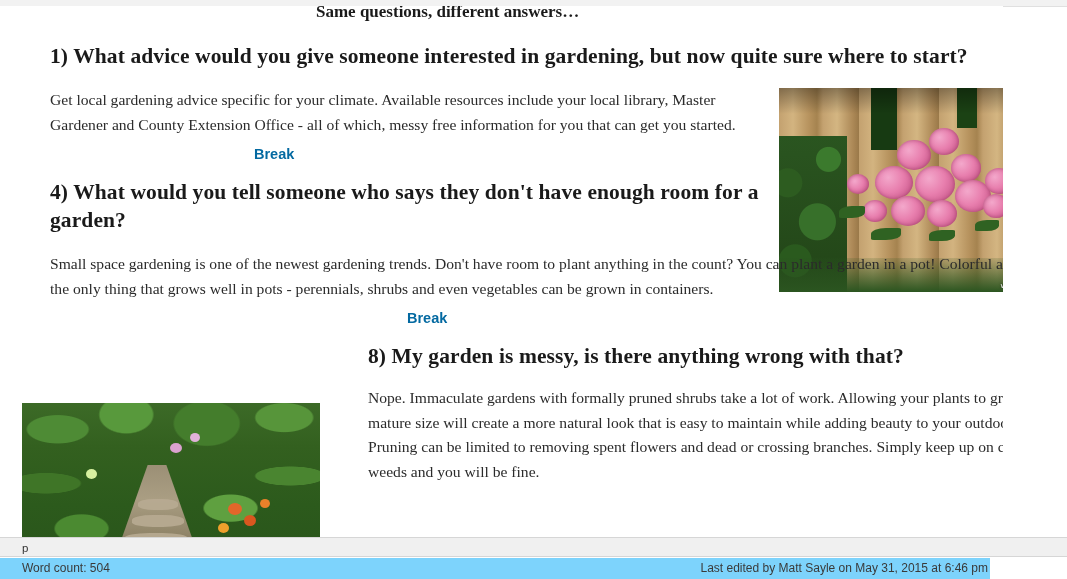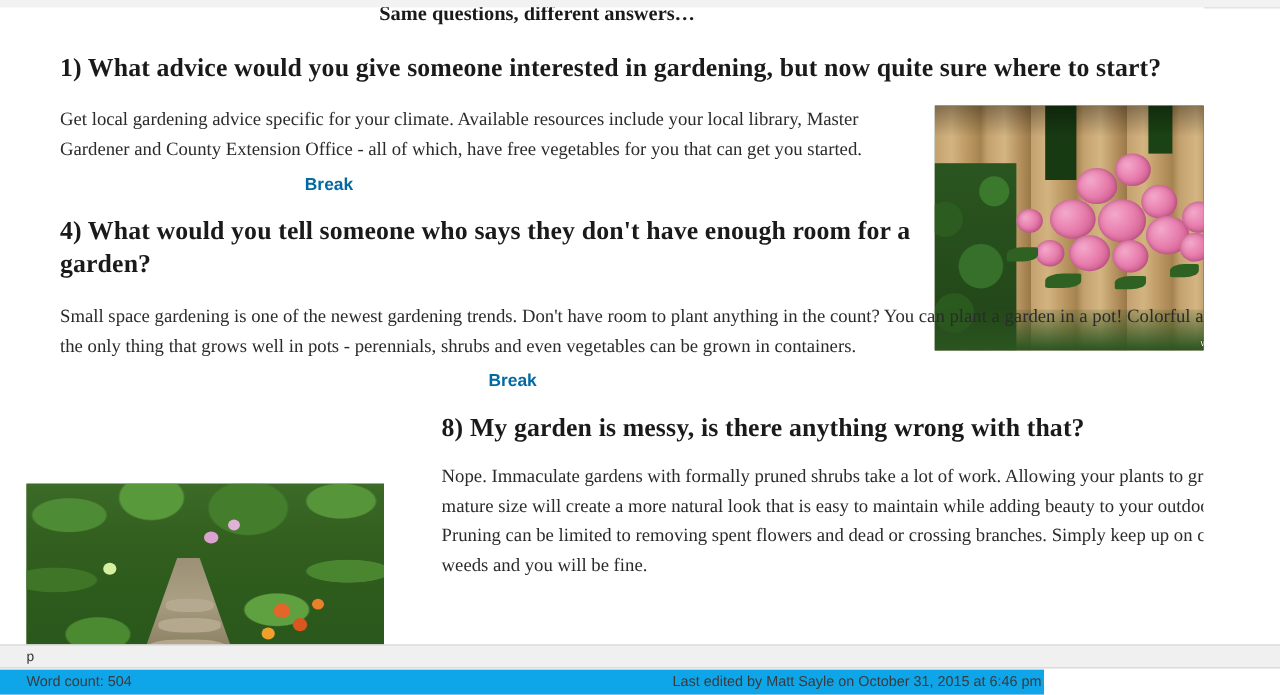--- a/index.html
+++ b/index.html
@@ -228,23 +228,23 @@
     font-family: "Liberation Sans", sans-serif;
     font-size: 11.5px;
     color: #333333;
     line-height: 20px;
     padding-left: 22px;
     box-sizing: border-box;
   }
   .statusbar {
     position: absolute;
     left: 0; top: 558px;
-    width: 870px;
+    width: 990px;
     height: 21px;
-    background: #0ea5e9;
+    background: #7dd3fc;
     font-family: "Liberation Sans", sans-serif;
     font-size: 12px;
     color: #3a3a3a;
     line-height: 21px;
   }
   .statusbar .wc {
     position: absolute; left: 22px; top: 0;
     white-space: nowrap;
   }
   .statusbar .edited {
@@ -309,35 +309,35 @@
     <div class="flower" style="left:238px; top:96px;  width:10px; height:9px;  background:#e8812a;"></div>
     <div class="flower" style="left:148px; top:40px;  width:12px; height:10px; background:#dba2cf;"></div>
     <div class="flower" style="left:168px; top:30px;  width:10px; height:9px;  background:#e0b2d8;"></div>
     <div class="flower" style="left:64px;  top:66px;  width:11px; height:10px; background:#d7f0a0;"></div>
   </div>
 
   <div class="content">
 
     <h2 class="q">1) What advice would you give someone interested in gardening, but now quite sure where to start?</h2>
 
-    <p class="body" style="width:724px;">Get local gardening advice specific for your climate.  Available resources include your local library, Master Gardener and County Extension Office - all of which, have free vegetables for you that can get you started.</p>
+    <p class="body" style="width:724px;">Get local gardening advice specific for your climate.  Available resources include your local library, Master Gardener and County Extension Office - all of which, messy free information for you that can get you started.</p>
 
     <div class="break-label break-1">Break</div>
 
     <h2 class="q" style="width:740px;">4) What would you tell someone who says they don't have enough room for a garden?</h2>
 
     <p class="body" style="width:1040px;">Small space gardening is one of the newest gardening trends.  Don't have room to plant anything in the count?  You can plant a garden in a pot!  Colorful annuals aren't the only thing that grows well in pots -  perennials, shrubs and even vegetables can be grown in containers.</p>
 
     <div class="break-label break-2">Break</div>
 
     <h2 class="q" style="margin-left:318px; width:720px; margin-bottom:16px;">8) My garden is messy, is there anything wrong with that?</h2>
 
     <p class="body" style="margin-left:318px; width:726px;">Nope. Immaculate gardens with formally pruned shrubs take a lot of work.  Allowing your plants to grow to their mature size will create a more natural look that is easy to maintain while adding beauty to your outdoor space.  Pruning can be limited to removing spent flowers and dead or crossing branches.  Simply keep up on controlling weeds and you will be fine.</p>
 
   </div>
 </div>
 
 <div class="pathbar">p</div>
 
 <div class="statusbar">
   <span class="wc">Word count: 504</span>
-  <span class="edited">Last edited by Matt Sayle on October 31, 2015 at 6:46 pm</span>
+  <span class="edited">Last edited by Matt Sayle on May 31, 2015 at 6:46 pm</span>
 </div>
 
 </body></html>

